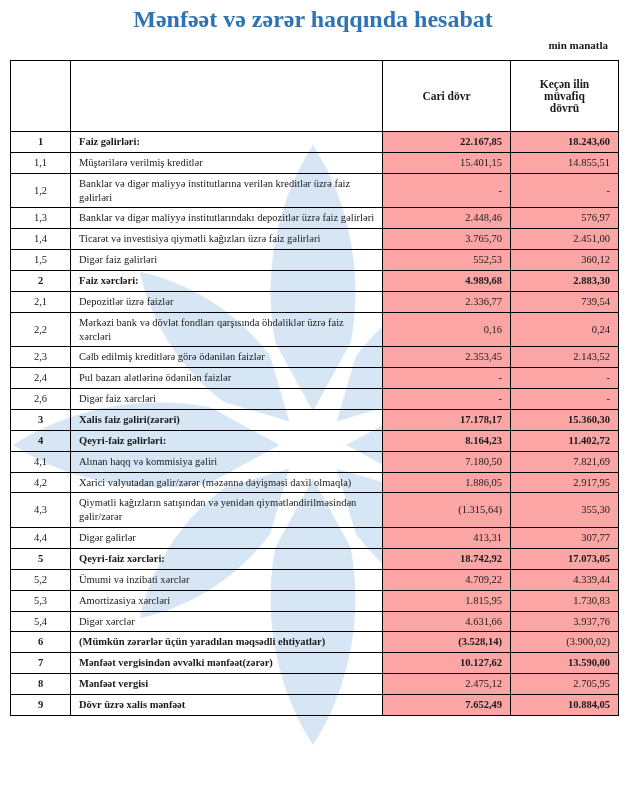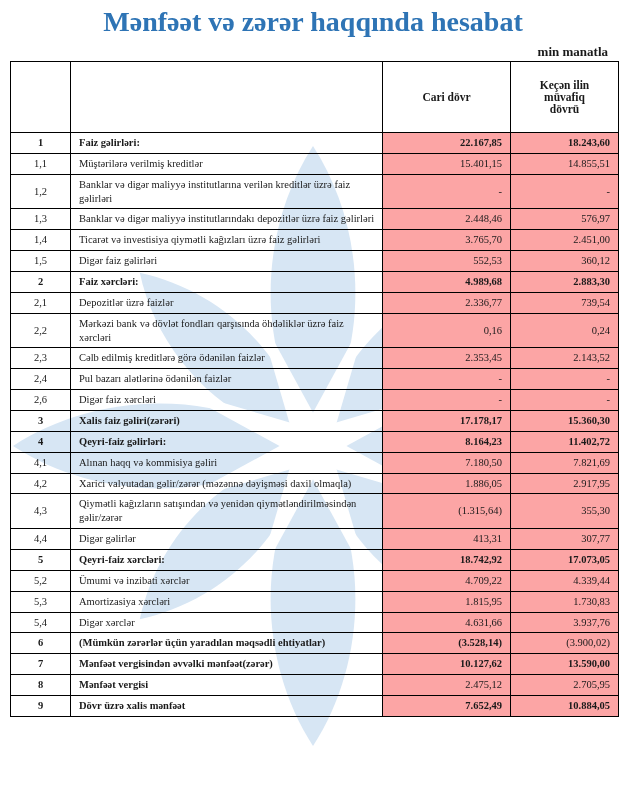--- a/index.html
+++ b/index.html
@@ -8,30 +8,30 @@
     background: #ffffff;
     overflow: hidden;
     color: #1a1a1a;
     font-family: "Liberation Serif", "DejaVu Serif", serif;
   }
   .page { position: relative; width: 626px; height: 812px; }
 
   .title {
     margin: 6px 0 6px 0;
     text-align: center;
-    font-size: 28px;
+    font-size: 24px;
     font-weight: bold;
     color: #2E74B5;
     letter-spacing: 0px;
   }
   .unit-note {
     text-align: right;
     font-weight: bold;
-    font-size: 13px;
-    margin: 0 18px 1px 0;
+    font-size: 11px;
+    margin: 0 18px 9px 0;
   }
 
   .table-wrap { position: relative; margin: 0 8px 0 10px; }
 
   .watermark {
     position: absolute;
     left: -10px; top: 55px;
     width: 626px; height: 660px;
     z-index: 0;
     pointer-events: none;

